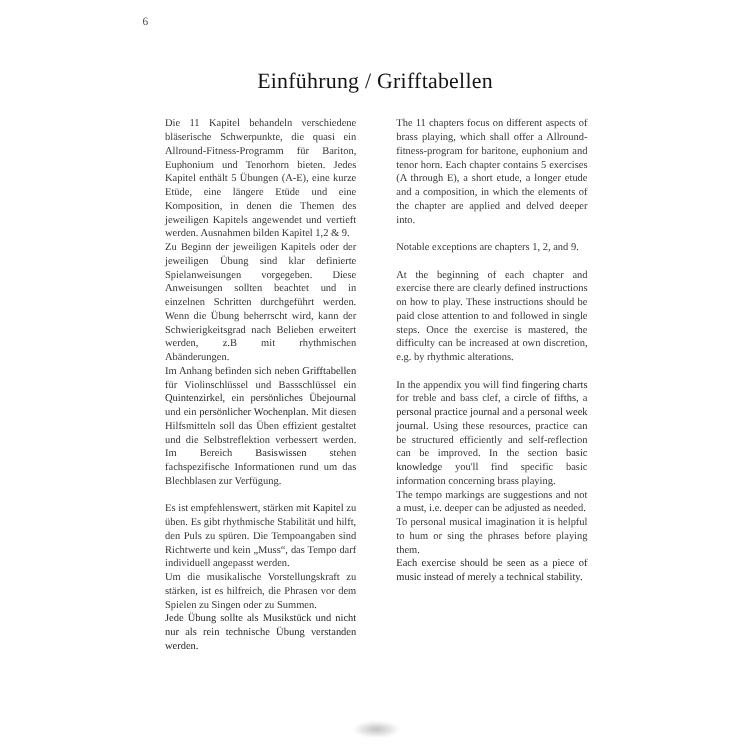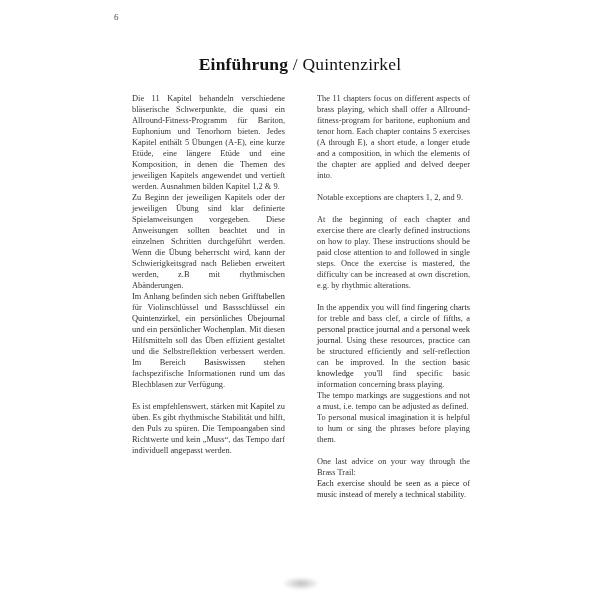--- a/index.html
+++ b/index.html
@@ -26,21 +26,21 @@
   .title {
     position: absolute;
     top: 54px;
     left: 0;
     width: 600px;
     text-align: center;
     font-size: 17.5px;
     color: #141414;
     letter-spacing: 0.2px;
   }
-  .title .tb { font-weight: bold; text-align: right; }
+  .title .tb { font-weight: normal; text-align: right; }
   .columns {
     position: absolute;
     top: 93px;
     left: 132px;
     width: 338px;
     display: flex;
     gap: 32px;
   }
   .col {
     width: 161px;
@@ -63,36 +63,37 @@
     filter: blur(1px);
   }
 </style>
 </head>
 <body>
 
 <div class="canvas">
 
   <div class="page-number">6</div>
 
-  <div class="title"><span class="tb">Einführung</span><span> / Quintenzirkel</span></div>
+  <div class="title"><span class="tb">Einführung</span><span> / Grifftabellen</span></div>
 
   <div class="columns">
     <div class="col" lang="de">
         <p class="para"><span>Die 11 Kapitel behandeln verschiedene bläserische Schwerpunkte, die quasi ein Allround-Fitness-Programm für Bariton, Euphonium und Tenorhorn bieten. Jedes Kapitel enthält 5 Übungen (A-E), eine kurze Etüde, eine längere Etüde und eine Komposition, in denen die Themen des jeweiligen Kapitels angewendet und vertieft werden. Ausnahmen bilden Kapitel 1,2 &amp; 9.</span></p>
         <p class="para"><span>Zu Beginn der jeweiligen Kapitels oder der jeweiligen Übung sind klar definierte Spielanweisungen vorgegeben. Diese Anweisungen sollten beachtet und in einzelnen Schritten durchgeführt werden. Wenn die Übung beherrscht wird, kann der Schwierigkeitsgrad nach Belieben erweitert werden, z.B mit rhythmischen Abänderungen.</span></p>
         <p class="para"><span>Im Anhang befinden sich neben </span><span class="b">Grifftabellen</span><span> für Violinschlüssel und Bassschlüssel ein </span><span class="b">Quintenzirkel</span><span>, ein </span><span class="b">persönliches Übejournal</span><span> und ein </span><span class="b">persönlicher Wochenplan</span><span>. Mit diesen Hilfsmitteln soll das Üben effizient gestaltet und die Selbstreflektion verbessert werden. Im Bereich </span><span class="b">Basiswissen</span><span> stehen fachspezifische Informationen rund um das Blechblasen zur Verfügung.</span></p>
         <p class="para space"><span>Es ist empfehlenswert, stärken mit </span><span class="b">Kapitel</span><span> zu üben. Es gibt rhythmische Stabilität und hilft, den Puls zu spüren. Die Tempoangaben sind Richtwerte und kein „Muss“, das Tempo darf individuell angepasst werden.</span></p>
+        <p class="para"><span>Um die musikalische Vorstellungskraft zu stärken, ist es hilfreich, die Phrasen vor dem Spielen zu Singen oder zu Summen.</span></p>
+        <p class="para boldp"><span>Jede Übung sollte als Musikstück und nicht nur als rein technische Übung verstanden werden.</span></p>
       </div>
     <div class="col" lang="en">
         <p class="para"><span>The 11 chapters focus on different aspects of brass playing, which shall offer a Allround-fitness-program for baritone, euphonium and tenor horn. Each chapter contains 5 exercises (A through E), a short etude, a longer etude and a composition, in which the elements of the chapter are applied and delved deeper into.</span></p>
         <p class="para space"><span>Notable exceptions are chapters 1, 2, and 9.</span></p>
         <p class="para space"><span>At the beginning of each chapter and exercise there are clearly defined instructions on how to play. These instructions should be paid close attention to and followed in single steps. Once the exercise is mastered, the difficulty can be increased at own discretion, e.g. by rhythmic alterations.</span></p>
         <p class="para space"><span>In the appendix you will find </span><span class="b">fingering charts</span><span> for treble and bass clef, a </span><span class="b">circle of fifths</span><span>, a </span><span class="b">personal practice journal</span><span> and a </span><span class="b">personal week journal</span><span>. Using these resources, practice can be structured efficiently and self-reflection can be improved. In the section </span><span class="b">basic knowledge</span><span> you'll find specific basic information concerning brass playing.</span></p>
-        <p class="para"><span>The tempo markings are suggestions and not a must, i.e. tempo can be adjusted as defined.</span></p>
+        <p class="para"><span>The tempo markings are suggestions and not a must, i.e. deeper can be adjusted as needed.</span></p>
         <p class="para"><span>To personal musical imagination it is helpful to hum or sing the phrases before playing them.</span></p>
-        <p class="para space"><span>One last advice on your way through the Brass Trail:</span></p>
         <p class="para boldp"><span>Each exercise should be seen as a piece of music instead of merely a technical stability.</span></p>
       </div>
   </div>
 
   <div class="watermark"></div>
 
 </div>
 
 </body></html>

